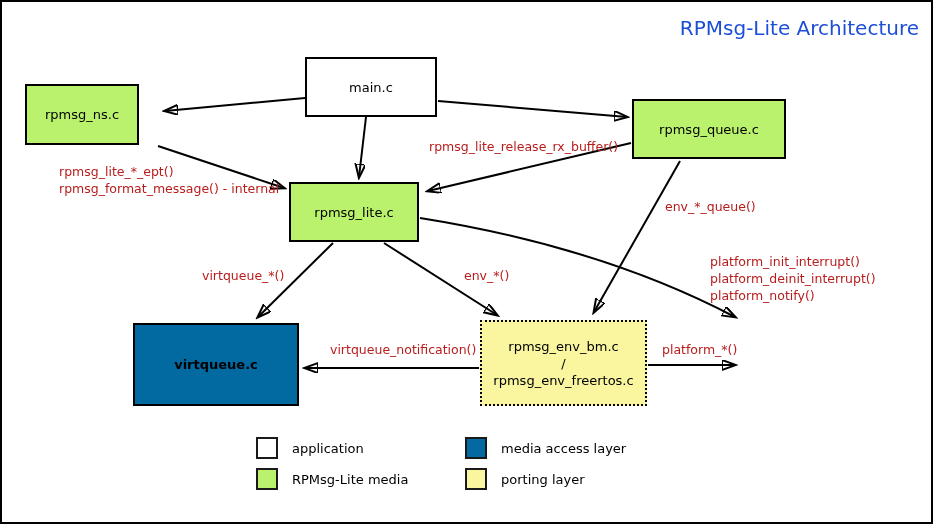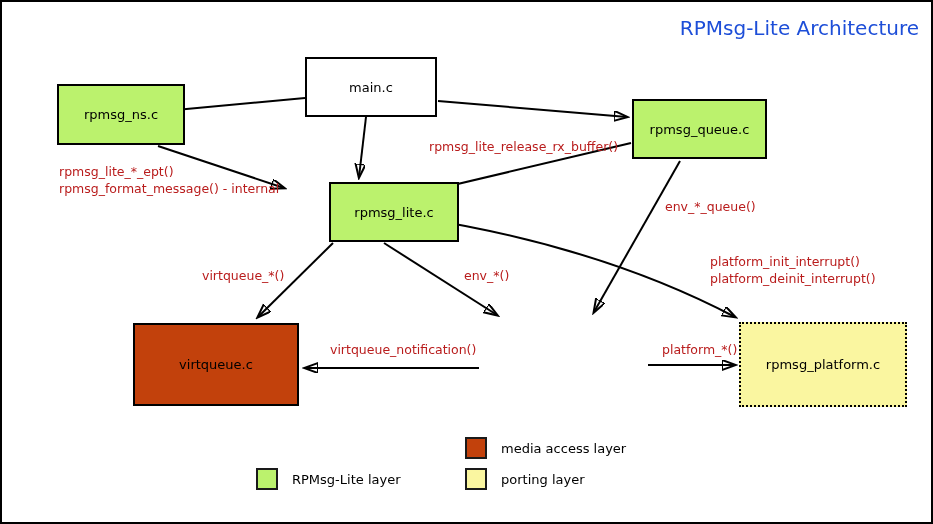--- a/index.html
+++ b/index.html
@@ -23,28 +23,28 @@
     position:absolute;
     box-sizing:border-box;
     border:2px solid #000;
     display:flex;align-items:center;justify-content:center;
     flex-direction:column;
     font-size:13px;color:#000;text-align:center;
     line-height:17px;
   }
   .fill-app{background:#ffffff;text-align:center;}
   .fill-green{background:#bbf26d;}
-  .fill-pink{background:#c2410c;}
+  .fill-pink{background:#0369a1;font-weight:bold;}
   .fill-yellow{background:#faf6a0;}
   .dotted{border:2px dotted #000;}
 
   #node-main{left:303px;top:55px;width:132px;height:60px;}
-  #node-rpmsg-ns{left:23px;top:82px;width:128px;height:61px;margin-left:32px;}
-  #node-rpmsg-queue{left:630px;top:97px;width:135px;height:60px;}
-  #node-rpmsg-lite{left:287px;top:180px;width:130px;height:60px;margin-left:40px;}
+  #node-rpmsg-ns{left:23px;top:82px;width:114px;height:61px;}
+  #node-rpmsg-queue{left:630px;top:97px;width:154px;height:60px;}
+  #node-rpmsg-lite{left:287px;top:180px;width:130px;height:60px;}
   #node-virtqueue{left:131px;top:321px;width:166px;height:83px;}
   #node-rpmsg-env{left:478px;top:318px;width:167px;height:86px;}
   #node-rpmsg-platform{left:737px;top:320px;width:168px;height:85px;}
 
   .edge-label{
     position:absolute;font-size:12.5px;color:#b91c1c;
     white-space:nowrap;line-height:17px;
   }
   #lbl-ept{left:57px;top:161px;}
   #lbl-release-rx{left:427px;top:136px;}
@@ -105,51 +105,58 @@
   </div>
 
   <div class="node fill-green" id="node-rpmsg-lite">
     <span>rpmsg_lite.c</span>
   </div>
 
   <div class="node fill-pink" id="node-virtqueue">
     <span>virtqueue.c</span>
   </div>
 
+  <div class="node fill-yellow dotted" id="node-rpmsg-env">
+    <span>rpmsg_env_bm.c</span>
+    <span>/</span>
+    <span>rpmsg_env_freertos.c</span>
+  </div>
 
-  <div class="node fill-yellow dotted" id="node-rpmsg-platform">
-    <span>rpmsg_platform.c</span>
-  </div>
 
   <div class="edge-label" id="lbl-ept">
     <div>rpmsg_lite_*_ept()</div>
     <div>rpmsg_format_message() - internal</div>
   </div>
 
   <div class="edge-label" id="lbl-release-rx">rpmsg_lite_release_rx_buffer()</div>
 
   <div class="edge-label" id="lbl-env-queue">env_*_queue()</div>
 
   <div class="edge-label" id="lbl-virtqueue-fns">virtqueue_*()</div>
 
   <div class="edge-label" id="lbl-env-fns">env_*()</div>
 
   <div class="edge-label" id="lbl-platform-ints">
     <div>platform_init_interrupt()</div>
     <div>platform_deinit_interrupt()</div>
+    <div>platform_notify()</div>
   </div>
 
   <div class="edge-label" id="lbl-virtqueue-notification">virtqueue_notification()</div>
 
   <div class="edge-label" id="lbl-platform-fns">platform_*()</div>
 
+  <div class="legend-item" id="legend-application">
+    <span class="legend-swatch fill-app"></span>
+    <span class="legend-label">application</span>
+  </div>
 
   <div class="legend-item" id="legend-base">
     <span class="legend-swatch fill-green"></span>
-    <span class="legend-label">RPMsg-Lite layer</span>
+    <span class="legend-label">RPMsg-Lite media</span>
   </div>
 
   <div class="legend-item" id="legend-media">
     <span class="legend-swatch fill-pink"></span>
     <span class="legend-label">media access layer</span>
   </div>
 
   <div class="legend-item" id="legend-porting">
     <span class="legend-swatch fill-yellow"></span>
     <span class="legend-label">porting layer</span>

